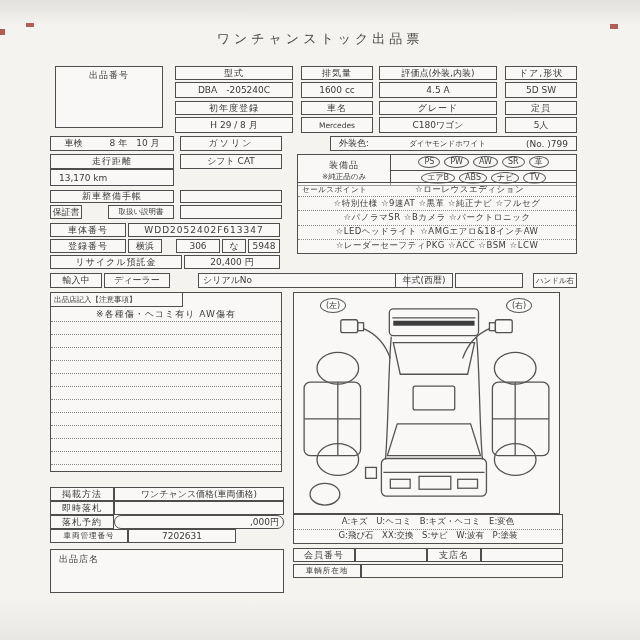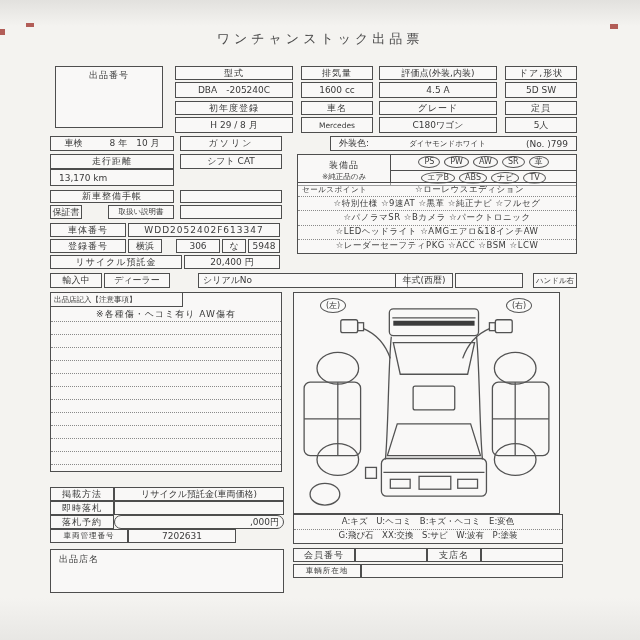--- a/index.html
+++ b/index.html
@@ -217,21 +217,21 @@
       </g>
     </svg>
   </div>
 
   <div class="cell" style="left:293px;top:514px;width:270px;height:30px;flex-direction:column;align-items:stretch;padding:0;">
     <div class="dotrow" style="flex:1;display:flex;align-items:center;justify-content:center;font-size:8.5px;">A:キズ　U:ヘコミ　B:キズ・ヘコミ　E:変色</div>
     <div style="flex:1;display:flex;align-items:center;justify-content:center;font-size:8.5px;">G:飛び石　XX:交換　S:サビ　W:波有　P:塗装</div>
   </div>
 
   <div class="cell hdr" style="left:50px;top:487px;width:64px;height:14px;">掲載方法</div>
-  <div class="cell" style="left:114px;top:487px;width:170px;height:14px;">リサイクル預託金(車両価格)</div>
+  <div class="cell" style="left:114px;top:487px;width:170px;height:14px;">ワンチャンス価格(車両価格)</div>
   <div class="cell hdr" style="left:50px;top:501px;width:64px;height:14px;">即時落札</div>
   <div class="cell" style="left:114px;top:501px;width:170px;height:14px;"></div>
   <div class="cell hdr" style="left:50px;top:515px;width:64px;height:14px;">落札予約</div>
   <div class="cell right" style="left:114px;top:515px;width:170px;height:14px;">,000円</div>
   <div class="cell sm hdr" style="left:50px;top:529px;width:78px;height:14px;">車両管理番号</div>
   <div class="cell" style="left:128px;top:529px;width:108px;height:14px;">7202631</div>
 
   <div class="cell" style="left:50px;top:549px;width:234px;height:44px;align-items:flex-start;justify-content:flex-start;padding:3px 0 0 8px;">
     <span class="hdr">出品店名</span>
   </div>

